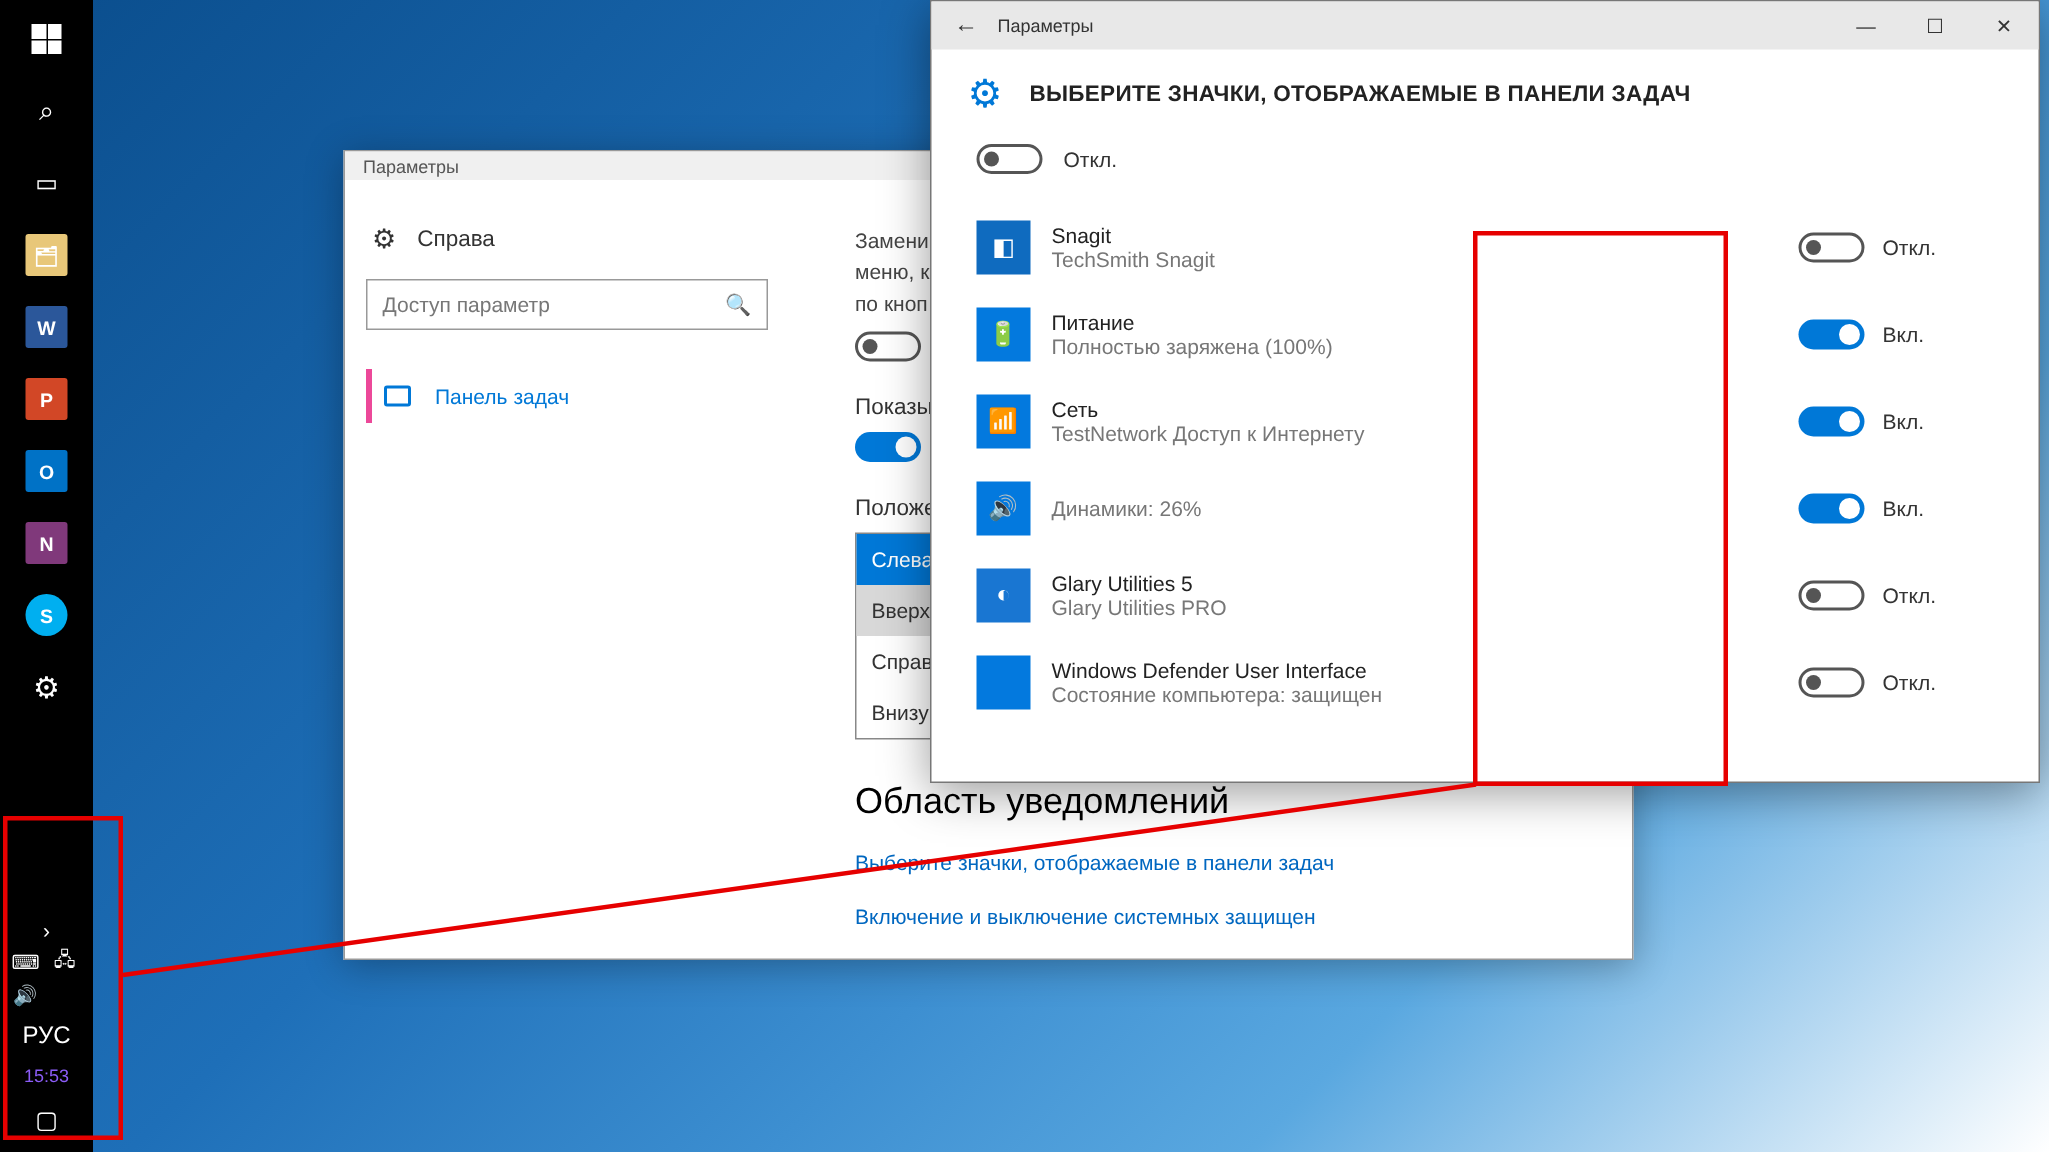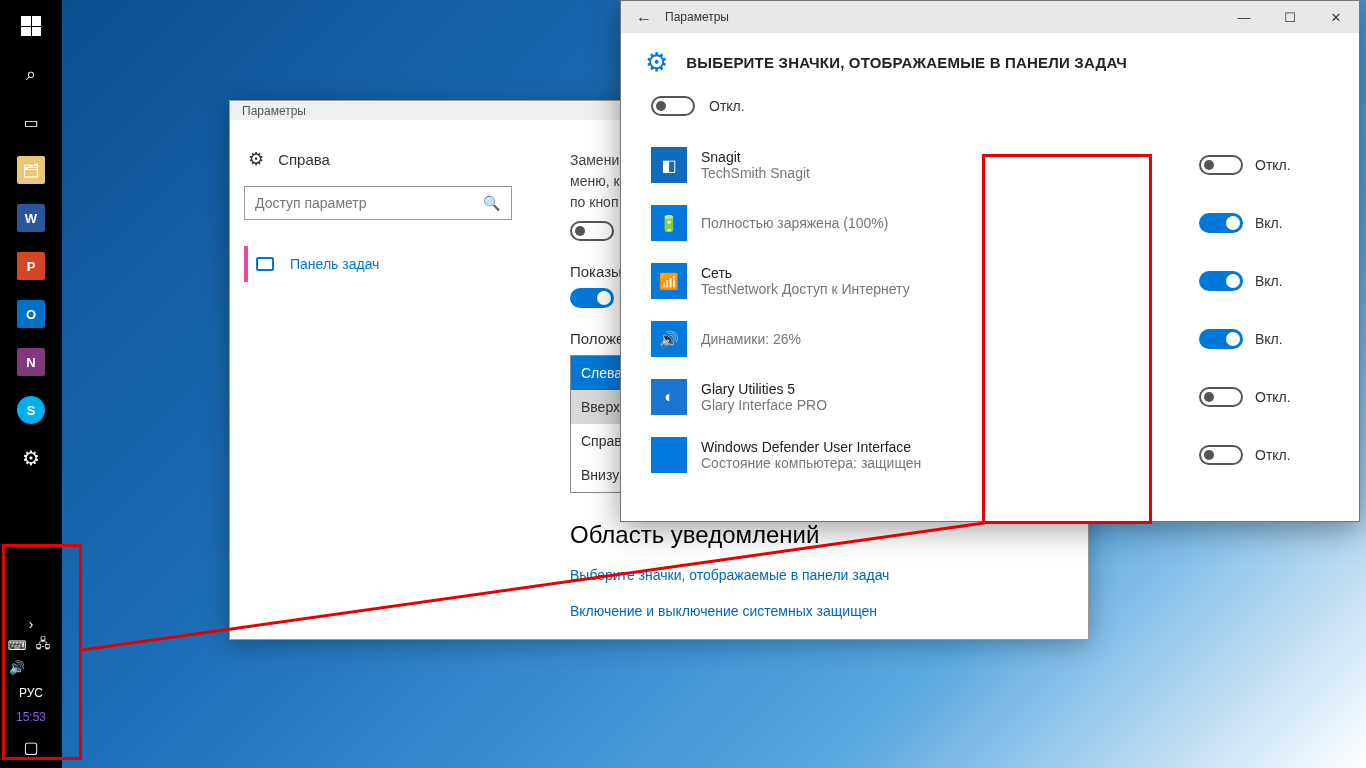--- a/index.html
+++ b/index.html
@@ -16,21 +16,21 @@
 .ai-ppt { background: #d24726; }
 .ai-outlook { background: #0072c6; }
 .ai-onenote { background: #80397b; }
 .ai-skype { background: #00aff0; border-radius: 50%; }
 .ai-settings { color: #fff; font-size: 20px; }
 
 .tb-tray { margin-top: auto; display: flex; flex-direction: column; align-items: center; padding-bottom: 6px; width: 100%; }
 .tray-grid { display: grid; grid-template-columns: 20px 20px; gap: 4px 6px; justify-content: center; margin-bottom: 6px; }
 .tray-ico { width: 18px; height: 18px; display: flex; align-items: center; justify-content: center; font-size: 13px; color: #fff; }
 .chev-up { width: 56px; height: 24px; display: flex; align-items: center; justify-content: center; color: #fff; font-size: 14px; cursor: pointer; }
-.tray-lang { font-size: 12px; color: #fff; margin: 4px 0; cursor: pointer; }
+.tray-lang { font-size: 16px; color: #fff; margin: 4px 0; cursor: pointer; }
 .tray-clock { font-size: 12px; color: #8b5cf6; margin: 6px 0 8px; cursor: pointer; }
 .tray-action { width: 56px; height: 30px; display: flex; align-items: center; justify-content: center; cursor: pointer; }
 
 
 .bg-window { position: absolute; left: 229px; top: 100px; width: 860px; height: 540px; background: #fff; border: 1px solid #999; box-shadow: 0 4px 24px rgba(0,0,0,0.3); display: flex; flex-direction: column; }
 .bg-titlebar { height: 30px; background: #f0f0f0; display: flex; align-items: center; padding: 0 12px; color: #555; font-size: 12px; }
 .bg-body { flex: 1; display: flex; }
 .bg-sidebar { width: 300px; padding: 24px 18px 0 14px; }
 .bg-home { display: flex; align-items: center; gap: 14px; color: #333; font-size: 15px; padding: 4px 4px 16px; cursor: pointer; }
 .gear-icon { font-size: 18px; }
@@ -213,20 +213,21 @@
             <div class="fg-item-sub">TechSmith Snagit</div>
           </div>
           <div class="fg-tgcol">
             <div class="toggle-off" style="margin: 0px;"></div>
             <span class="tg-label">Откл.</span>
           </div>
         </div>
         <div class="fg-item">
           <div class="fg-ico fg-power">🔋</div>
           <div class="fg-textcol">
+            <div class="fg-item-title">Питание</div>
             <div class="fg-item-sub">Полностью заряжена (100%)</div>
           </div>
           <div class="fg-tgcol">
             <div class="toggle-on" style="margin: 0px;"></div>
             <span class="tg-label">Вкл.</span>
           </div>
         </div>
         <div class="fg-item">
           <div class="fg-ico fg-wifi">📶</div>
           <div class="fg-textcol">
@@ -245,21 +246,21 @@
           </div>
           <div class="fg-tgcol">
             <div class="toggle-on" style="margin: 0px;"></div>
             <span class="tg-label">Вкл.</span>
           </div>
         </div>
         <div class="fg-item">
           <div class="fg-ico fg-glary">◐</div>
           <div class="fg-textcol">
             <div class="fg-item-title">Glary Utilities 5</div>
-            <div class="fg-item-sub">Glary Interface PRO</div>
+            <div class="fg-item-sub">Glary Utilities PRO</div>
           </div>
           <div class="fg-tgcol">
             <div class="toggle-off" style="margin: 0px;"></div>
             <span class="tg-label">Откл.</span>
           </div>
         </div>
         <div class="fg-item">
           <div class="fg-ico fg-defender"></div>
           <div class="fg-textcol">
             <div class="fg-item-title">Windows Defender User Interface</div>

